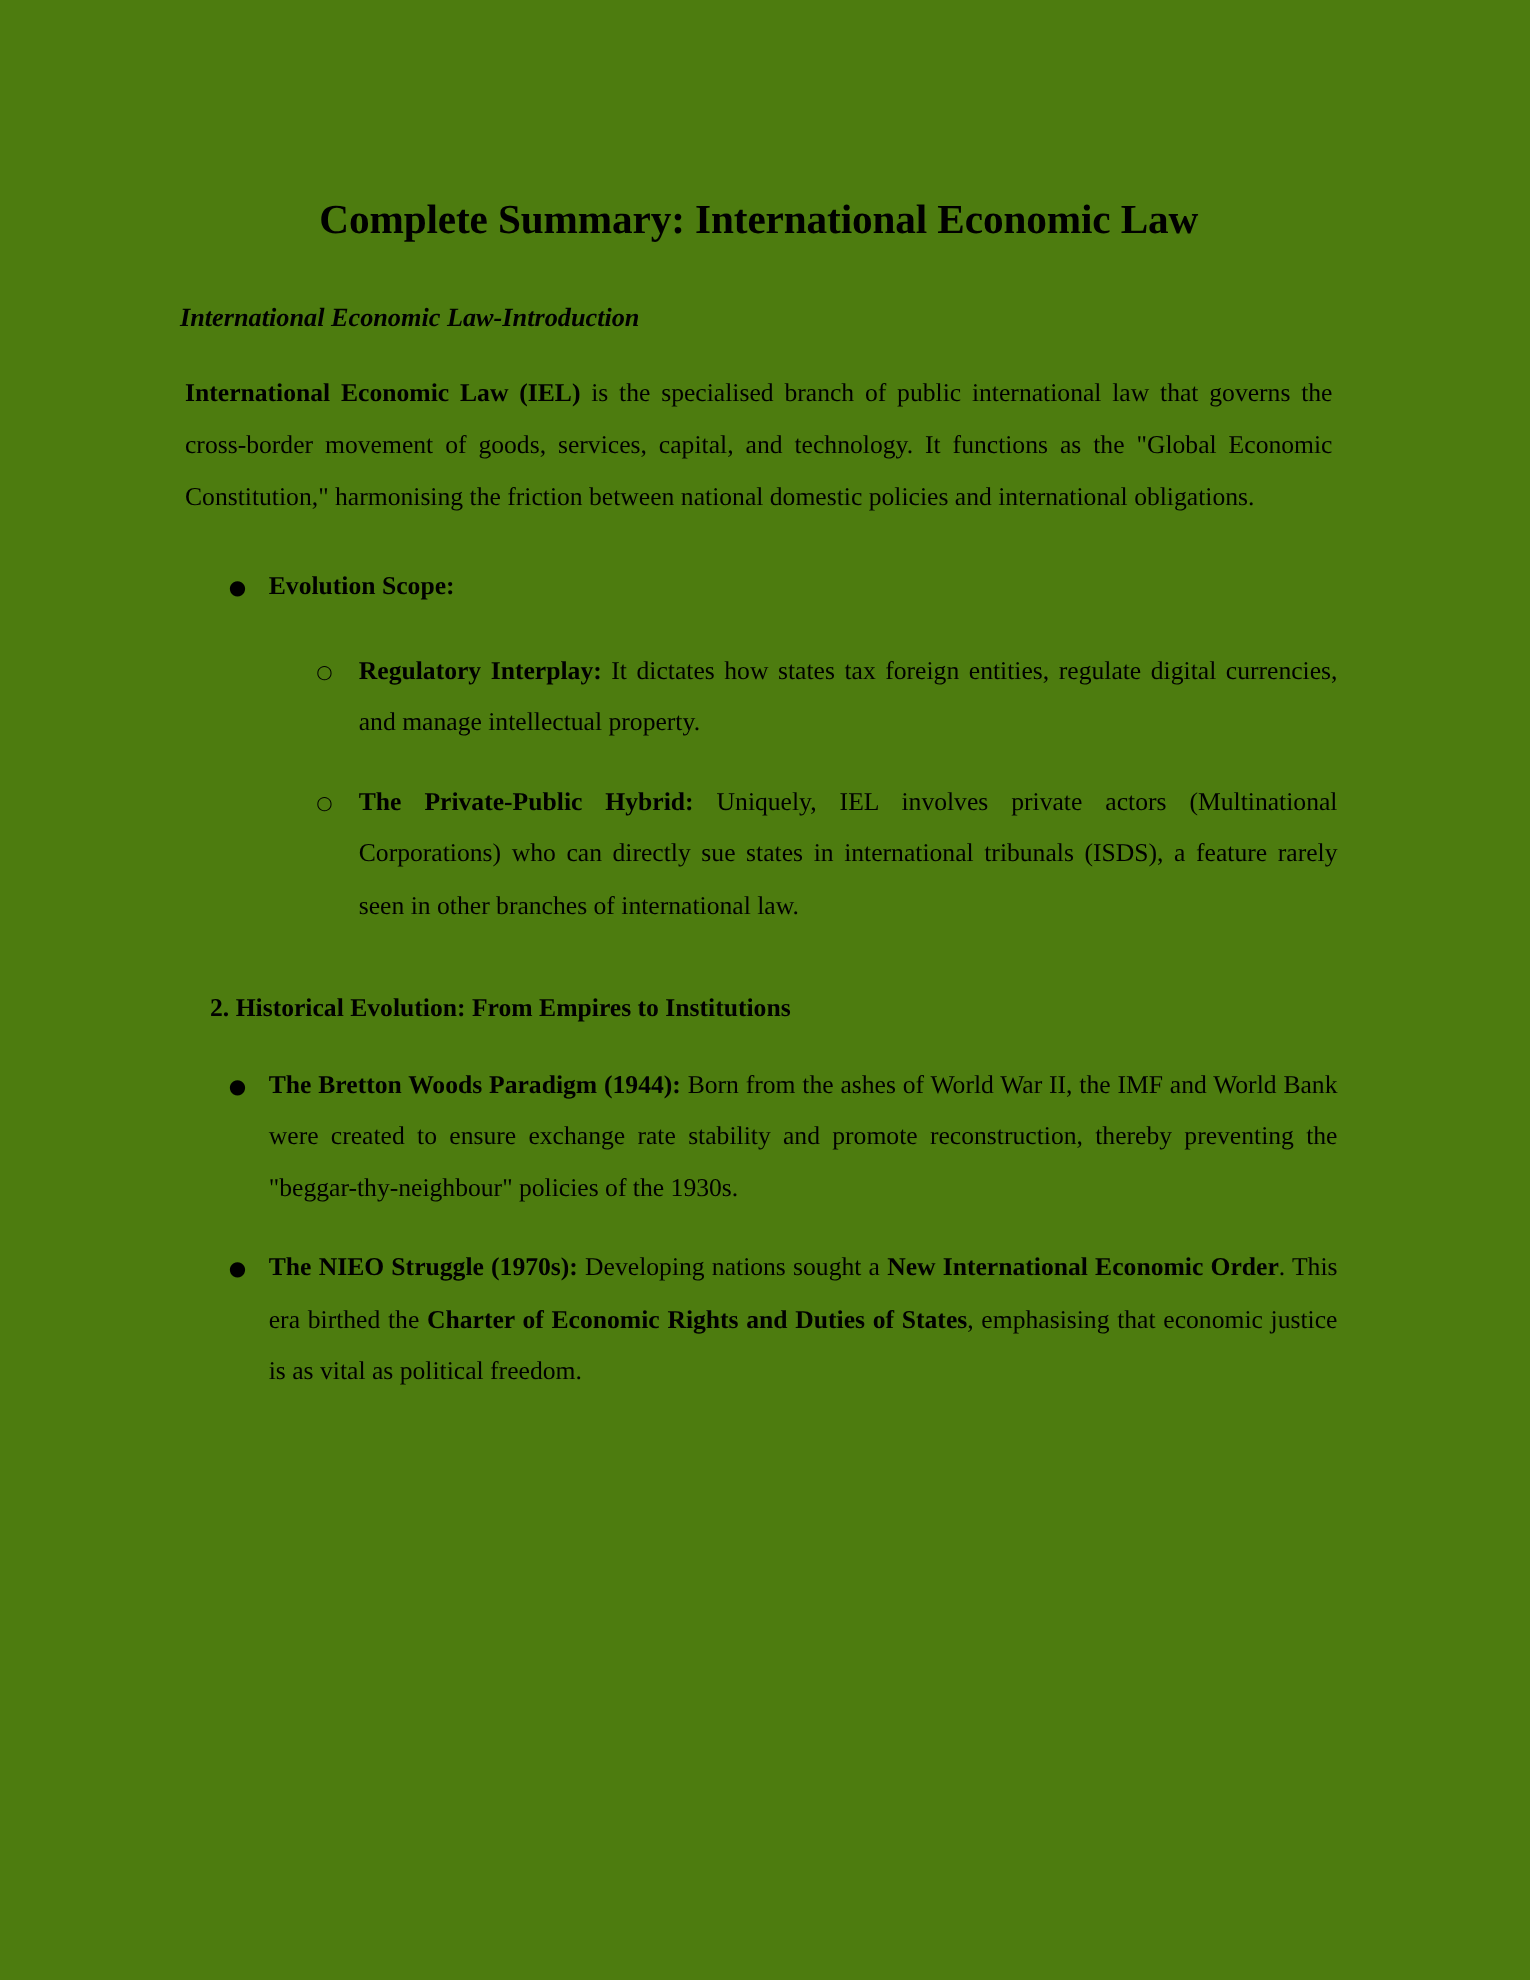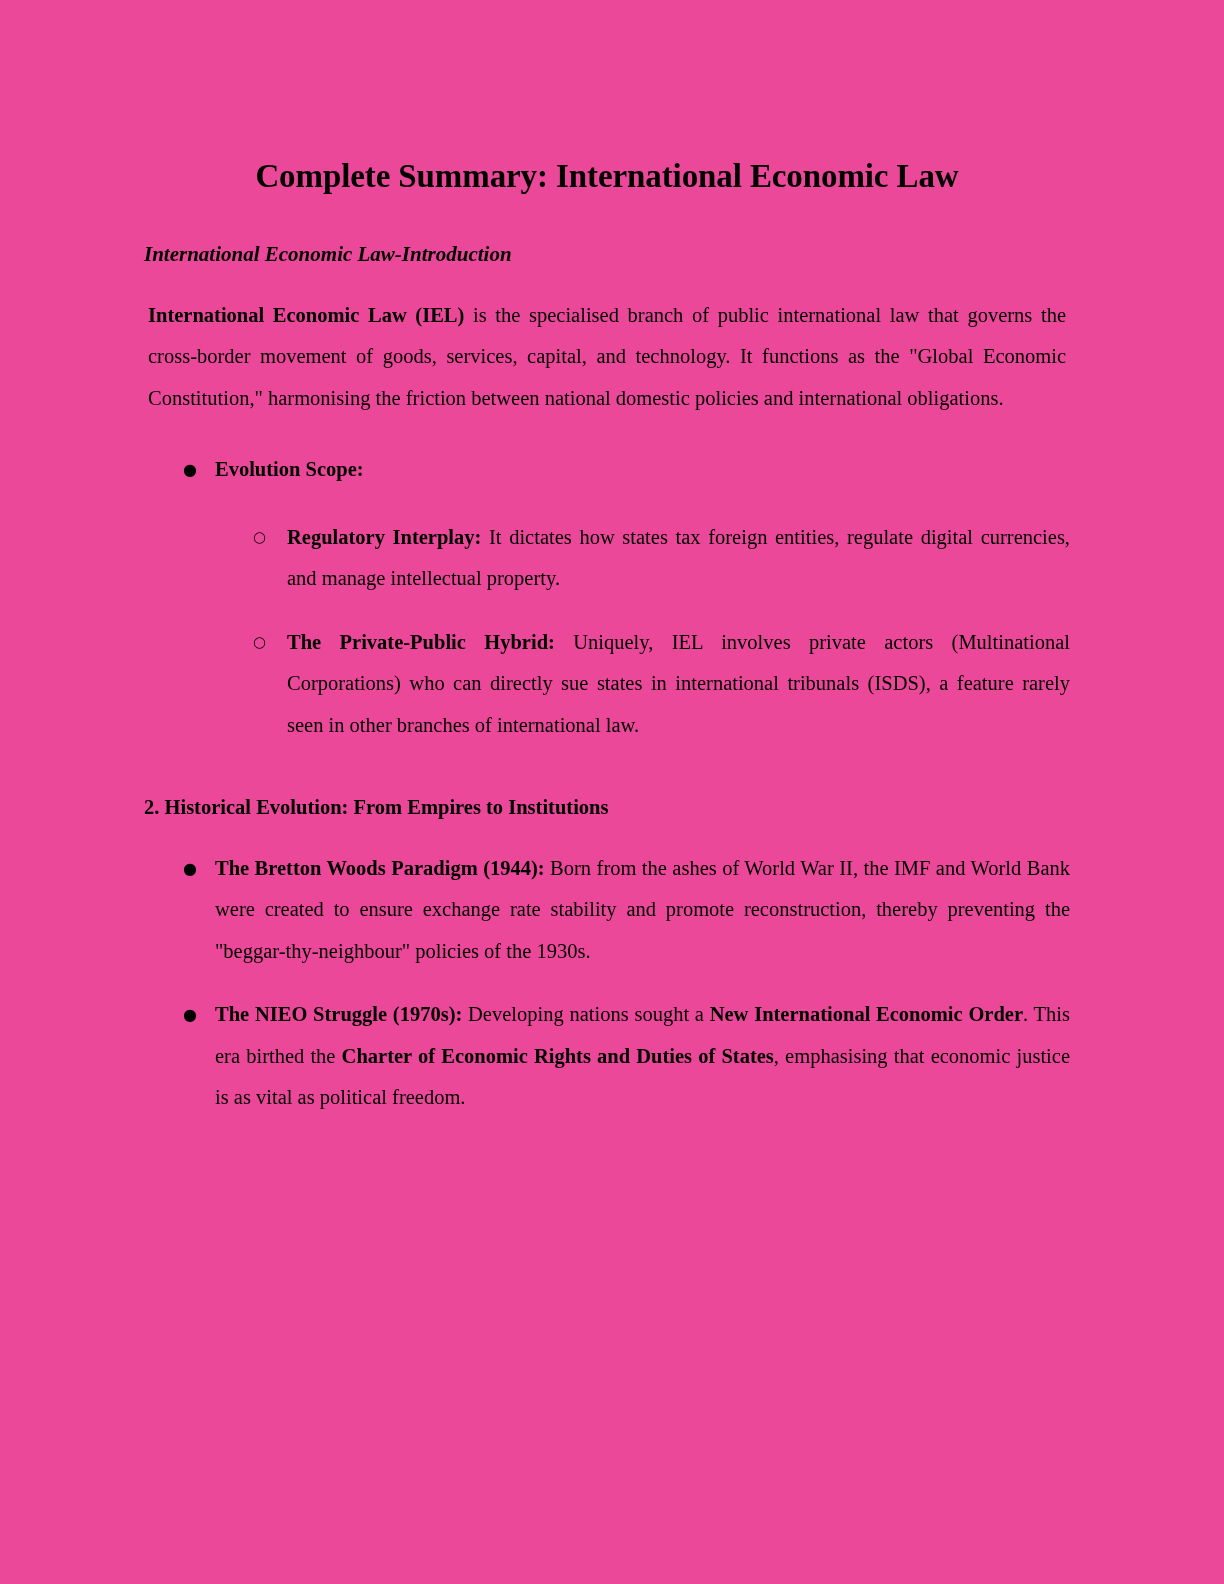--- a/index.html
+++ b/index.html
@@ -10,21 +10,21 @@
   }
   body {
     font-family: "Liberation Serif", "DejaVu Serif", serif;
     color: #000000;
     -webkit-font-smoothing: antialiased;
   }
   .page {
     position: relative;
     width: 1224px;
     height: 1584px;
-    background: #ec4899;
+    background: #4d7c0f;
     box-sizing: border-box;
     overflow: hidden;
   }
   .content {
     position: absolute;
     left: 144px;
     top: 0;
     width: 926px;
   }
 
@@ -51,21 +51,21 @@
 
   
   .section-heading {
     font-size: 20.5px;
     font-weight: bold;
     line-height: 1.35;
     margin: 0;
     text-align: left;
   }
   .sh-1 { padding-top: 44px; }
-  .sh-2 { padding-top: 48px; }
+  .sh-2 { padding-top: 48px; margin-left: 24px; }
 
   
   .para {
     font-size: 20.5px;
     line-height: 41.5px;
     text-align: justify;
     text-justify: inter-word;
     margin: 4px;
     padding-top: 22px;
   }

